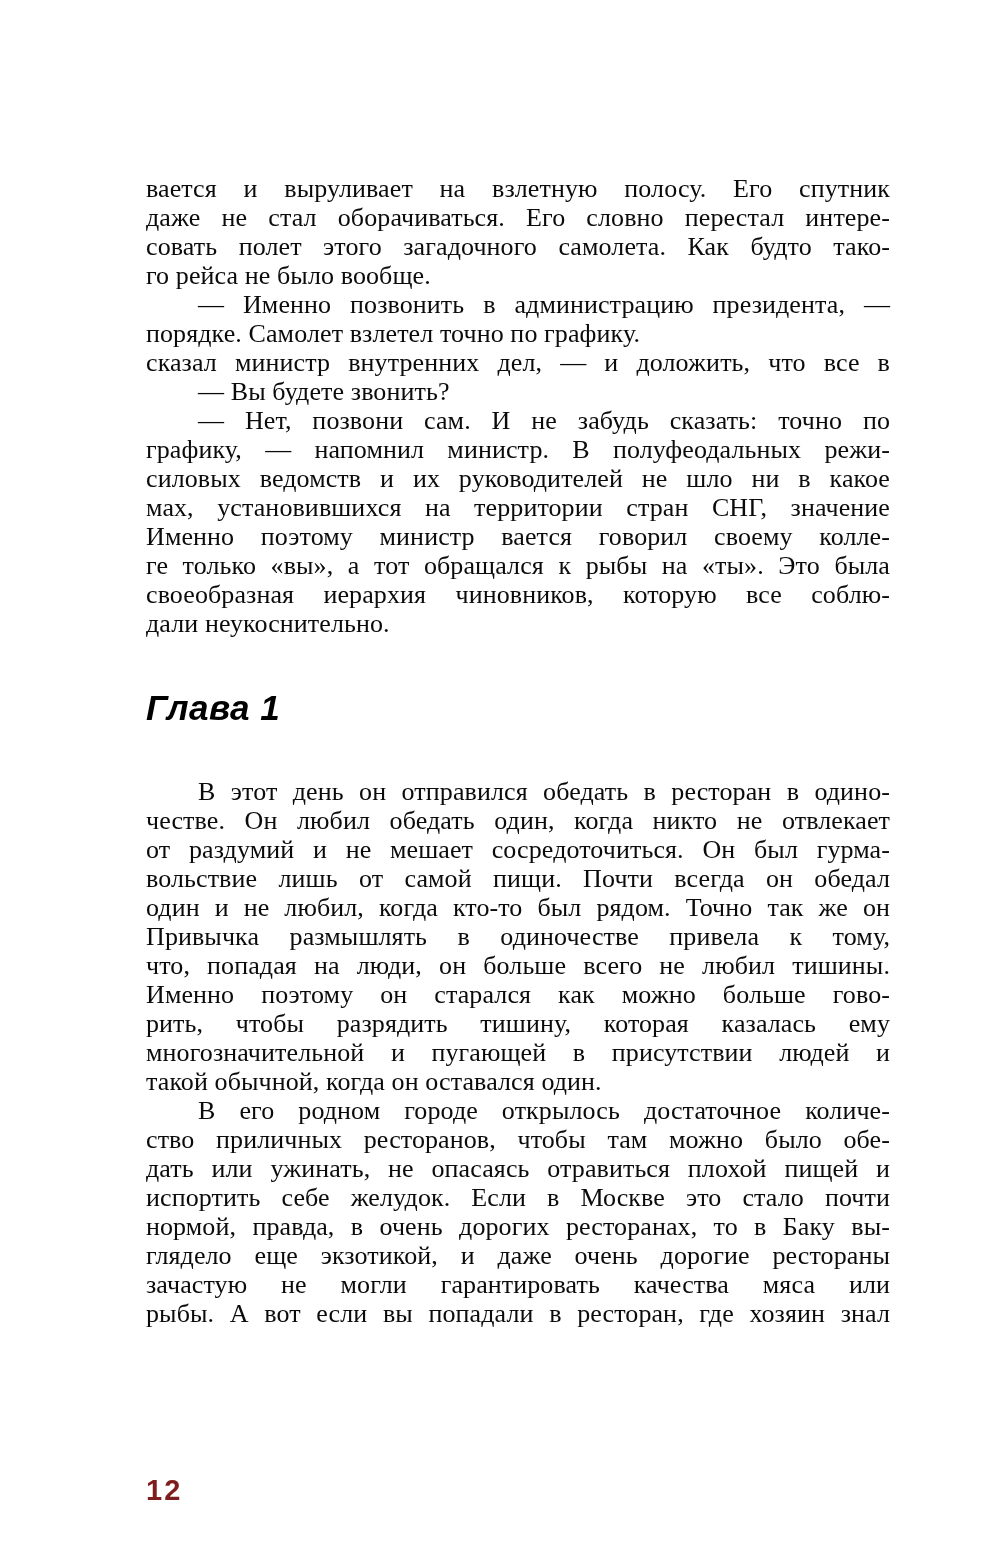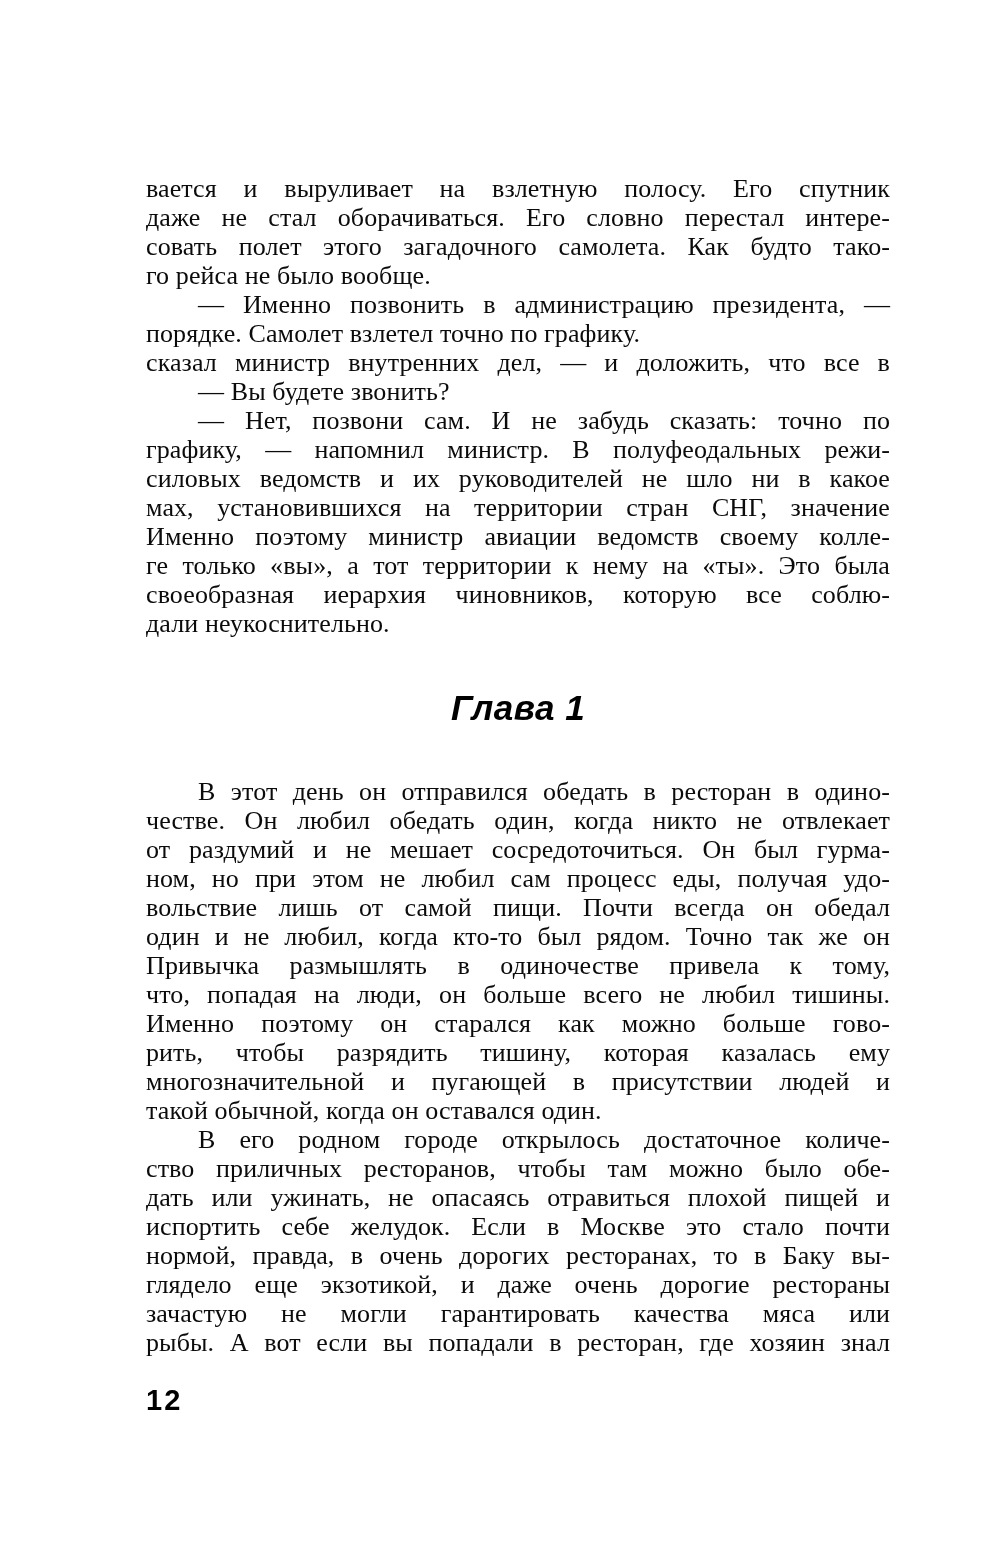--- a/index.html
+++ b/index.html
@@ -36,34 +36,34 @@
   }
   .ln.noj { text-align-last: left; }
   .ln.ind { text-indent: 52px; }
   .chapter-heading {
     margin: 50px 0 49px 0;
     font-family: "Liberation Sans", sans-serif;
     font-style: italic;
     font-weight: bold;
     font-size: 35px;
     line-height: 40px;
-    text-align: center;
+    text-align: left;
     color: #000000;
     letter-spacing: 0.5px;
   }
   .pagenum {
     position: absolute;
     left: 146px;
-    top: 1386px;
+    top: 1476px;
     font-family: "Liberation Sans", sans-serif;
     font-weight: bold;
     font-size: 29px;
     line-height: 1;
     letter-spacing: 2px;
-    color: #000000;
+    color: #7f1d1d;
   }
 </style>
 </head>
 <body>
 
 <div class="page">
   <div class="textblock" id="textblock">
       <div class="para">
         <div class="ln">вается и выруливает на взлетную полосу. Его спутник</div>
         <div class="ln">даже не стал оборачиваться. Его словно перестал интере-</div>
@@ -76,31 +76,30 @@
         <div class="ln">сказал министр внутренних дел, — и доложить, что все в</div>
       </div>
       <div class="para">
         <div class="ln noj ind">— Вы будете звонить?</div>
       </div>
       <div class="para">
         <div class="ln ind">— Нет, позвони сам. И не забудь сказать: точно по</div>
         <div class="ln">графику, — напомнил министр. В полуфеодальных режи-</div>
         <div class="ln">силовых ведомств и их руководителей не шло ни в какое</div>
         <div class="ln">мах, установившихся на территории стран СНГ, значение</div>
-        <div class="ln">Именно поэтому министр авиации ведомств своему колле-</div>
-        <div class="ln">ге только «вы», а тот территории к нему на «ты». Это была</div>
+        <div class="ln">Именно поэтому министр вается говорил своему колле-</div>
+        <div class="ln">ге только «вы», а тот обращался к рыбы на «ты». Это была</div>
         <div class="ln">своеобразная иерархия чиновников, которую все соблю-</div>
         <div class="ln noj">дали неукоснительно.</div>
       </div>
       <div class="chapter-heading">Глава 1</div>
       <div class="para">
         <div class="ln ind">В этот день он отправился обедать в ресторан в одино-</div>
         <div class="ln">честве. Он любил обедать один, когда никто не отвлекает</div>
         <div class="ln">от раздумий и не мешает сосредоточиться. Он был гурма-</div>
-        <div class="ln">ном, но при этом не любил сам процесс еды, получая удо-</div>
         <div class="ln">вольствие лишь от самой пищи. Почти всегда он обедал</div>
         <div class="ln">один и не любил, когда кто-то был рядом. Точно так же он</div>
         <div class="ln">Привычка размышлять в одиночестве привела к тому,</div>
         <div class="ln">что, попадая на люди, он больше всего не любил тишины.</div>
         <div class="ln">Именно поэтому он старался как можно больше гово-</div>
         <div class="ln">рить, чтобы разрядить тишину, которая казалась ему</div>
         <div class="ln">многозначительной и пугающей в присутствии людей и</div>
         <div class="ln noj">такой обычной, когда он оставался один.</div>
       </div>
       <div class="para">

